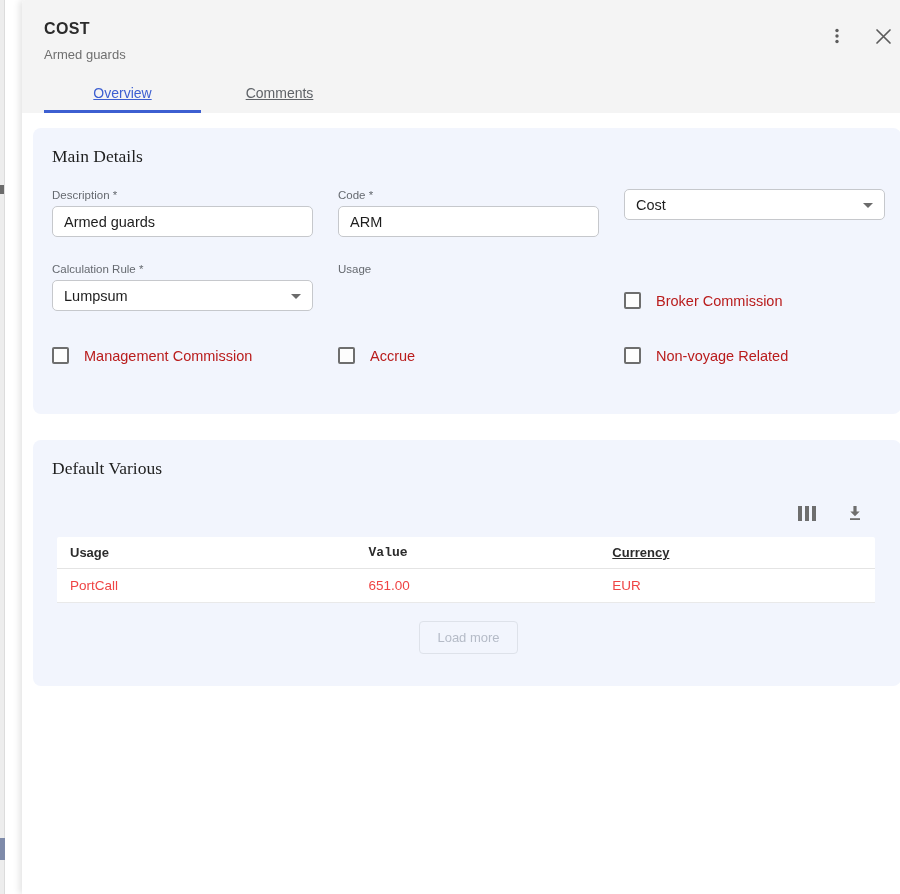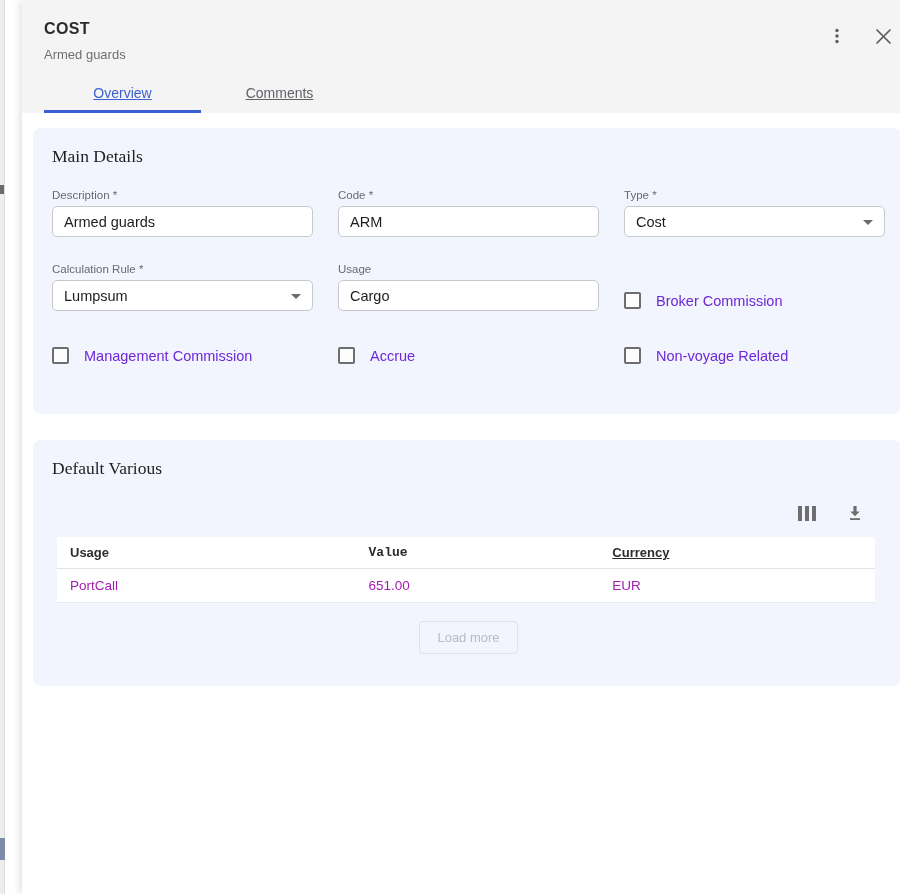--- a/index.html
+++ b/index.html
@@ -65,33 +65,33 @@
   }
 
   .checkbox-row { display: flex; align-items: center; gap: 15px; }
   .checkbox-row.align-input { padding-top: 27px; }   
   .checkbox-row.solo { padding-top: 10px; }
   .checkbox {
     appearance: none; -webkit-appearance: none;
     width: 17px; height: 17px; border: 2px solid #6e6e6e; border-radius: 2px;
     background: #fdfdfd; cursor: pointer; flex: 0 0 auto;
   }
-  .checkbox-label { font-size: 14.5px; color: #6d28d9; }
+  .checkbox-label { font-size: 14.5px; color: #b91c1c; }
 
   
   .table-toolbar { display: flex; justify-content: flex-end; align-items: center; gap: 27px; margin: 6px 18px 12px 0; }
   .columns-icon { display: flex; gap: 2.5px; cursor: pointer; }
   .columns-icon span { width: 4.5px; height: 15px; background: #6e6e6e; display: block; }
 
   .dv-table { width: calc(100% - 15px); margin-left: 5px; background: #ffffff; border-radius: 2px; border-collapse: collapse; }
   .dv-table th {
     text-align: left; font-size: 13px; font-weight: 700; color: #2c2c2c;
     padding: 8px 13px; border-bottom: 1px solid #e4e4e4;
   }
-  .dv-table td { font-size: 13.5px; color: #a21caf; padding: 9px 13px; border-bottom: 1px solid #e9e9e9; }
+  .dv-table td { font-size: 13.5px; color: #ef4444; padding: 9px 13px; border-bottom: 1px solid #e9e9e9; }
   .col-usage { width: 36.5%; } .col-value { width: 29.8%; font-family: Liberation Mono, monospace; } .col-currency { width: 33.7%; text-decoration: underline; }
 
   .load-more-wrap { text-align: center; margin-top: 18px; }
   .load-more-btn {
     font-family: "Liberation Sans", "DejaVu Sans", sans-serif;
     font-size: 13px; color: #b5bbc7; background: transparent;
     border: 1px solid #dee2ea; border-radius: 4px; padding: 8px 17px; cursor: pointer;
   }
 </style>
 </head>
@@ -140,37 +140,35 @@
         <div>
           <label class="field-label">Description *</label>
           <input class="text-input" type="text" value="Armed guards" style="">
         </div>
         <div>
           <label class="field-label">Code *</label>
           <input class="text-input" type="text" value="ARM" style="">
         </div>
 
         <div>
-          <label class="field-label">Type *</label>
           <div class="select-box">
             <span>Cost</span>
             <span class="select-caret"></span>
           </div>
         </div>
         <div>
           <label class="field-label">Calculation Rule *</label>
           <div class="select-box">
             <span>Lumpsum</span>
             <span class="select-caret"></span>
           </div>
         </div>
 
         <div>
           <label class="field-label">Usage</label>
-          <input class="text-input" type="text" value="Cargo" style="">
         </div>
         <div class="checkbox-row align-input">
           <input type="checkbox" class="checkbox" style="">
           <span class="checkbox-label">Broker Commission</span>
         </div>
 
         <div class="checkbox-row solo">
           <input type="checkbox" class="checkbox" style="">
           <span class="checkbox-label">Management Commission</span>
         </div>

